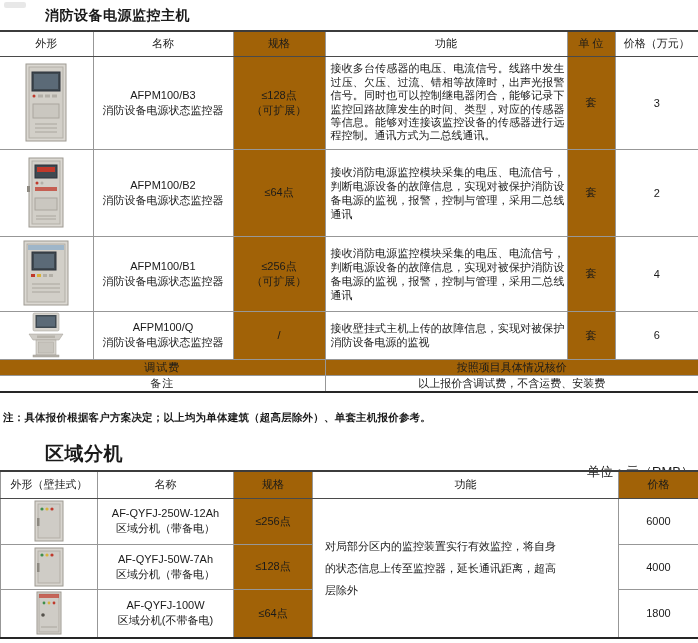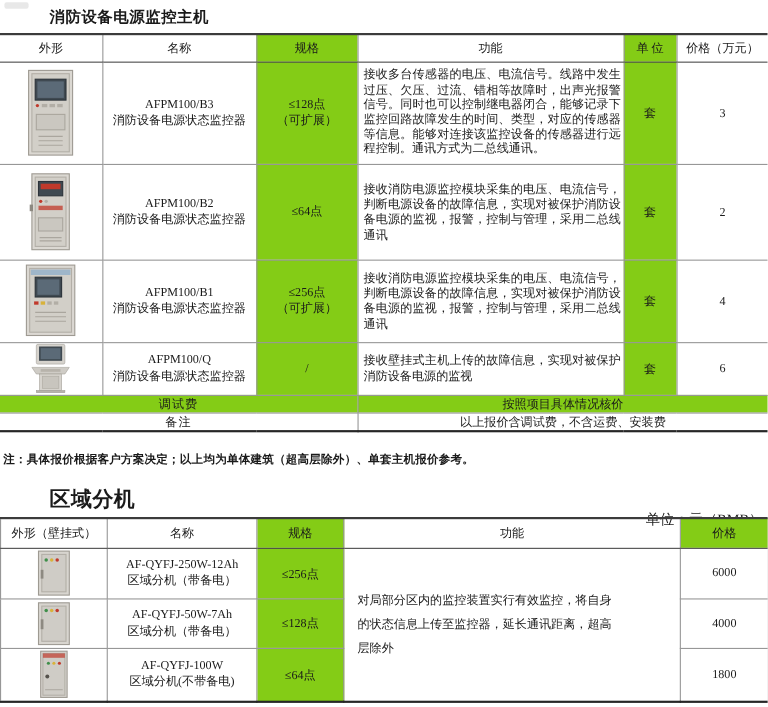--- a/index.html
+++ b/index.html
@@ -2,41 +2,41 @@
 <html><head>
 <meta charset="utf-8">
 <style>
   * { margin: 0; padding: 0; box-sizing: border-box; }
   body { background: #ffffff; }
   .page {
     position: relative;
     width: 698px;
     height: 643px;
     background: #ffffff;
-    font-family: Liberation Serif, serif;
+    font-family: Liberation Sans, sans-serif;
     color: #1a1a1a;
     overflow: hidden;
   }
   .smudge { position: absolute; left: 4px; top: 2px; width: 22px; height: 6px; background: #d9d9d9; border-radius: 2px; opacity: .6; }
   .title1 { position: absolute; left: 45px; top: 7px; font-size: 14px; font-weight: bold; letter-spacing: .5px; }
   .title2 { position: absolute; left: 45px; top: 441px; font-size: 19px; font-weight: bold; letter-spacing: .5px; }
   .unitlabel { position: absolute; right: 4px; top: 463px; font-size: 13px; margin-left: 7px; }
   .note { position: absolute; left: 3px; top: 411px; font-size: 10.5px; font-weight: bold; letter-spacing: .2px; text-align: center; }
 
   table { border-collapse: collapse; table-layout: fixed; position: absolute; left: 0; width: 698px; font-size: 11px; }
   .t1 { top: 30px; border-top: 2px solid #3c3c3c; border-bottom: 2px solid #262626; }
   .t2 { top: 470px; border-top: 2px solid #3c3c3c; border-bottom: 2px solid #262626; }
 
   th, td { border: 1px solid #979797; text-align: center; vertical-align: middle; font-weight: normal; padding: 0; }
   .t1 tr > *:first-child { border-left: none; }
   .t1 tr > *:last-child { border-right: none; }
   .t1 thead th { border-bottom: 1px solid #4a4a4a; }
   .t2 thead th { border-bottom: 1px solid #4a4a4a; }
 
-  .shaded { background: #84cc16; }
+  .shaded { background: #a16207; }
   .hdr-row { height: 25px; }
   .r1 { height: 93px; } .r2 { height: 87px; } .r3 { height: 75px; } .r4 { height: 48px; }
   .fr1 { height: 15px; } .fr2 { height: 16px; } .fr3 { height: 16px; }
   .t2 .hdr-row { height: 27px; }
   .s1 { height: 46px; } .s2 { height: 45px; } .s3 { height: 49px; }
 
   .name-cell div { line-height: 15px; }
   .spec-cell div { line-height: 15px; }
   .func-cell { text-align: left; }
   .func-text { width: 234px; margin-left: 5px; line-height: 14px; text-align: justify; }

